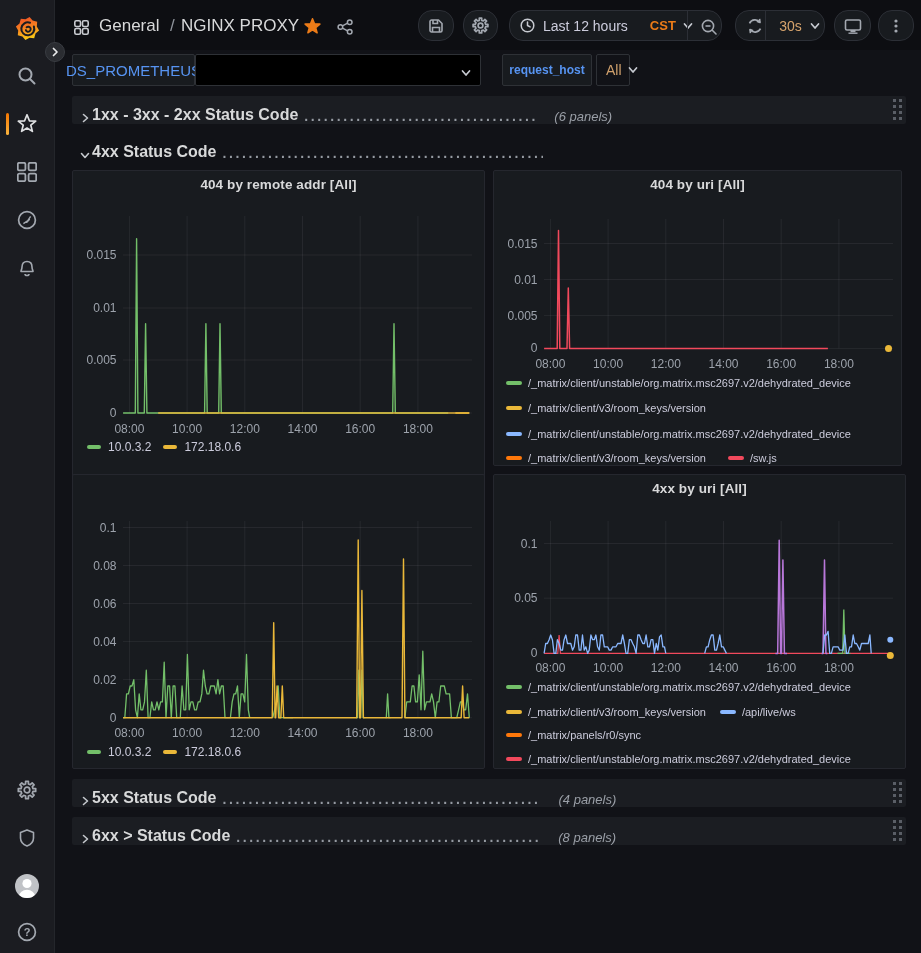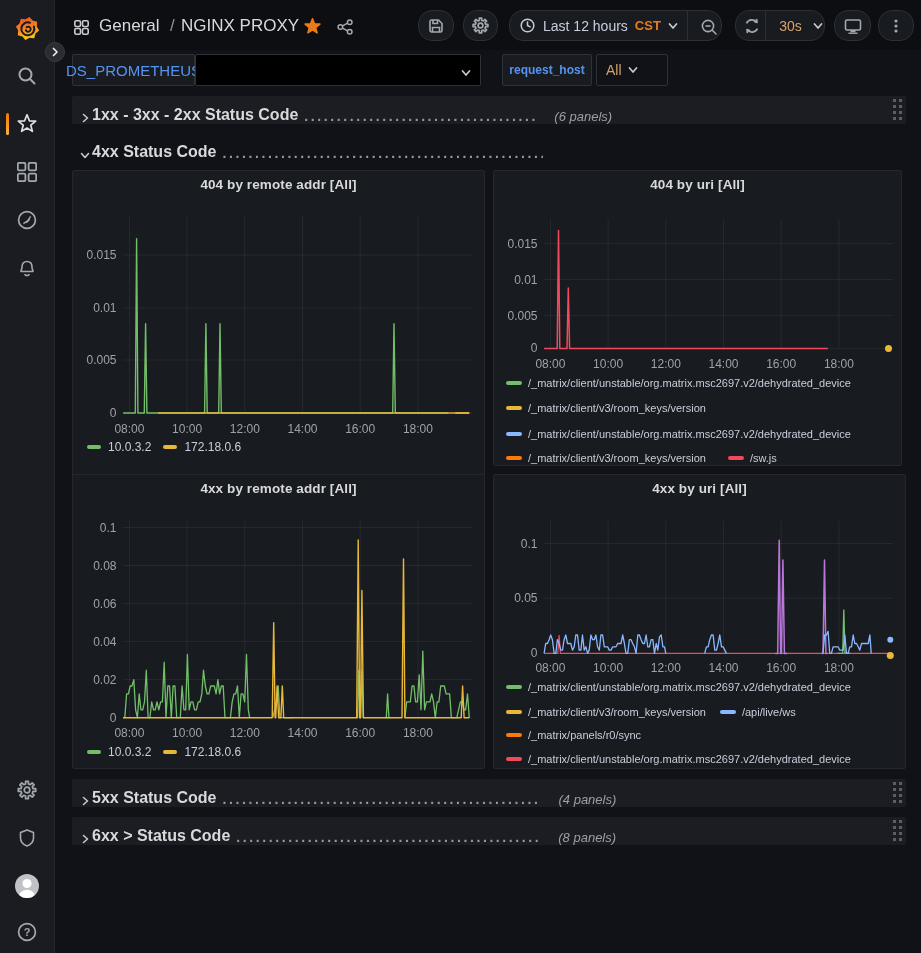--- a/index.html
+++ b/index.html
@@ -110,34 +110,34 @@
     </svg>
   </div>
 <div class="navbtn" style="left:509px;width:213px;justify-content:flex-start">
     <span style="margin-left:10px;display:flex">
       <svg width="15" height="15" viewBox="0 0 15 15" style="" fill="none">
         <circle cx="7.5" cy="7.5" r="6.3" stroke="#c7cad1" stroke-width="1.5"></circle>
         <path d="M7.5 4.1V7.5L10.1 8.9" stroke="#c7cad1" stroke-width="1.5" stroke-linecap="round" stroke-linejoin="round"></path>
       </svg>
     </span>
     <span style="color:#ccccdc;font-size:14px;margin-left:8px">Last 12 hours</span>
-    <span style="color:#eb7b18;font-size:13px;font-weight:bold;margin-left:7px">CST</span>
+    <span style="color:#eb7b18;font-size:13px;font-weight:bold;margin-left:22px">CST</span>
     <span style="margin-left:6px;display:flex">
       <svg width="12" height="12" viewBox="0 0 12 12" style="" fill="none">
         <path d="M2.5 4L6 8L9.5 4" stroke="#c7cad1" stroke-width="1.7" stroke-linecap="round" stroke-linejoin="round" fill="none"></path>
       </svg>
     </span>
     <span style="position:absolute;left:177px;top:-1px;height:31px;width:1px;background:#2c2f36"></span>
     <span style="position:absolute;left:190px;top:7px"><svg width="17" height="17" viewBox="0 0 17 17" style="" fill="none">
         <circle cx="8" cy="8" r="5.6" stroke="#a3a8b0" stroke-width="1.6"></circle>
         <line x1="5.5" y1="8" x2="10.5" y2="8" stroke="#a3a8b0" stroke-width="1.6"></line>
         <line x1="12.3" y1="12.3" x2="16" y2="16" stroke="#a3a8b0" stroke-width="1.6" stroke-linecap="round"></line>
       </svg></span>
   </div>
-<div class="navbtn" style="left:735px;width:90px;justify-content:space-between">
+<div class="navbtn" style="left:735px;width:90px;justify-content:center">
     <span style="margin-left:7px;display:flex">
       <svg width="18" height="18" viewBox="0 0 18 18" style="" fill="none">
         <path d="M3.5 6.4 A6.12 6.12 0 0 1 14.0 5.5" stroke="#a3a8b0" stroke-width="1.7" fill="none"></path>
         <path d="M14.5 11.6 A6.12 6.12 0 0 1 4.0 12.5" stroke="#a3a8b0" stroke-width="1.7" fill="none"></path>
         <path d="M10.8 4.3L14.0 5.5L13.6 1.9" stroke="#a3a8b0" stroke-width="1.6" fill="none" stroke-linejoin="round"></path>
         <path d="M7.2 13.7L4.0 12.5L4.4 16.1" stroke="#a3a8b0" stroke-width="1.6" fill="none" stroke-linejoin="round"></path>
       </svg>
     </span>
     <span style="position:absolute;left:29px;top:-1px;height:31px;width:1px;background:#2c2f36"></span>
     <span style="color:#d6a36c;font-size:14px;margin-left:15px">30s</span>
@@ -165,21 +165,21 @@
     <span style="color:#5794f2;font-size:15px;font-weight:normal">DS_PROMETHEUS</span>
   </div>
 <div class="vbox" style="left:195px;width:286px;background:#000">
     <span style="position:absolute;right:8px;top:10px"><svg width="12" height="12" viewBox="0 0 12 12" style="" fill="none">
         <path d="M2.5 4L6 8L9.5 4" stroke="#c7cad1" stroke-width="1.7" stroke-linecap="round" stroke-linejoin="round" fill="none"></path>
       </svg></span>
   </div>
 <div class="vbox" style="left:502px;width:90px;background:#181b1f;justify-content:center">
     <span style="color:#5794f2;font-size:12px;font-weight:bold">request_host</span>
   </div>
-<div class="vbox" style="left:596px;width:72px;background:#111217">
+<div class="vbox" style="left:596px;width:34px;background:#111217">
     <span style="color:#cfa06c;font-size:14px;margin-left:9px">All</span>
     <span style="margin-left:5px;display:flex">
       <svg width="12" height="12" viewBox="0 0 12 12" style="" fill="none">
         <path d="M2.5 4L6 8L9.5 4" stroke="#c7cad1" stroke-width="1.7" stroke-linecap="round" stroke-linejoin="round" fill="none"></path>
       </svg>
     </span>
   </div>
 <div class="rowhdr rowbg" style="top:96px">
     <span class="chev">
       <svg width="12" height="12" viewBox="0 0 12 12" fill="none">
@@ -303,21 +303,20 @@
       <text x="344.9" y="197" text-anchor="middle" fill="#9da3ac" font-size="12">18:00</text>
       <path d="M50.1 177.4L63.2 177.4L64.5 59.5L65.8 177.4L73.0 177.4L74.3 117.1L75.6 177.4L333.9 177.4" fill="none" stroke="#f2495c" stroke-width="1.5" stroke-linejoin="round"></path>
       <circle cx="394.5" cy="177.4" r="3.5" fill="#eab839"></circle>
     </svg>
     <div class="leg leguri" style="left:12px;top:206px;right:2px"><span style="white-space:nowrap"><span style="display:inline-block;width:16px;height:4px;border-radius:2px;background:#73bf69;margin-right:6px;vertical-align:2.5px"></span><span style="color:#ccccdc">/_matrix/client/unstable/org.matrix.msc2697.v2/dehydrated_device</span></span></div>
     <div class="leg leguri" style="left:12px;top:231px;right:2px"><span style="white-space:nowrap"><span style="display:inline-block;width:16px;height:4px;border-radius:2px;background:#eab839;margin-right:6px;vertical-align:2.5px"></span><span style="color:#ccccdc">/_matrix/client/v3/room_keys/version</span></span></div>
     <div class="leg leguri" style="left:12px;top:257px;right:2px"><span style="white-space:nowrap"><span style="display:inline-block;width:16px;height:4px;border-radius:2px;background:#8ab8ff;margin-right:6px;vertical-align:2.5px"></span><span style="color:#ccccdc">/_matrix/client/unstable/org.matrix.msc2697.v2/dehydrated_device</span></span></div>
     <div class="leg leguri" style="left:12px;top:281px;right:2px"><span style="white-space:nowrap"><span style="display:inline-block;width:16px;height:4px;border-radius:2px;background:#ff780a;margin-right:6px;vertical-align:2.5px"></span><span style="color:#ccccdc">/_matrix/client/v3/room_keys/version</span></span><span style="display:inline-block;width:22px"></span><span style="white-space:nowrap"><span style="display:inline-block;width:16px;height:4px;border-radius:2px;background:#f2495c;margin-right:6px;vertical-align:2.5px"></span><span style="color:#ccccdc">/sw.js</span></span></div>
   </div>
 <div class="panel" style="left:72px;top:474px;width:413px;height:295px">
-    <div class="ptitle">4xx by remote addr [All]</div>
     <svg width="411" height="293" viewBox="0 0 411 293" style="position:absolute;left:0;top:0" font-family="Liberation Sans">
       <line x1="50" y1="52.5" x2="399" y2="52.5" stroke="rgba(204,204,220,0.08)" stroke-width="1"></line>
       <line x1="50" y1="90.5" x2="399" y2="90.5" stroke="rgba(204,204,220,0.08)" stroke-width="1"></line>
       <line x1="50" y1="128.5" x2="399" y2="128.5" stroke="rgba(204,204,220,0.08)" stroke-width="1"></line>
       <line x1="50" y1="166.6" x2="399" y2="166.6" stroke="rgba(204,204,220,0.08)" stroke-width="1"></line>
       <line x1="50" y1="204.6" x2="399" y2="204.6" stroke="rgba(204,204,220,0.08)" stroke-width="1"></line>
       <line x1="50" y1="242.7" x2="399" y2="242.7" stroke="rgba(204,204,220,0.08)" stroke-width="1"></line>
       <text x="43.5" y="56.5" text-anchor="end" fill="#9da3ac" font-size="12">0.1</text>
       <text x="43.5" y="94.5" text-anchor="end" fill="#9da3ac" font-size="12">0.08</text>
       <text x="43.5" y="132.5" text-anchor="end" fill="#9da3ac" font-size="12">0.06</text>

